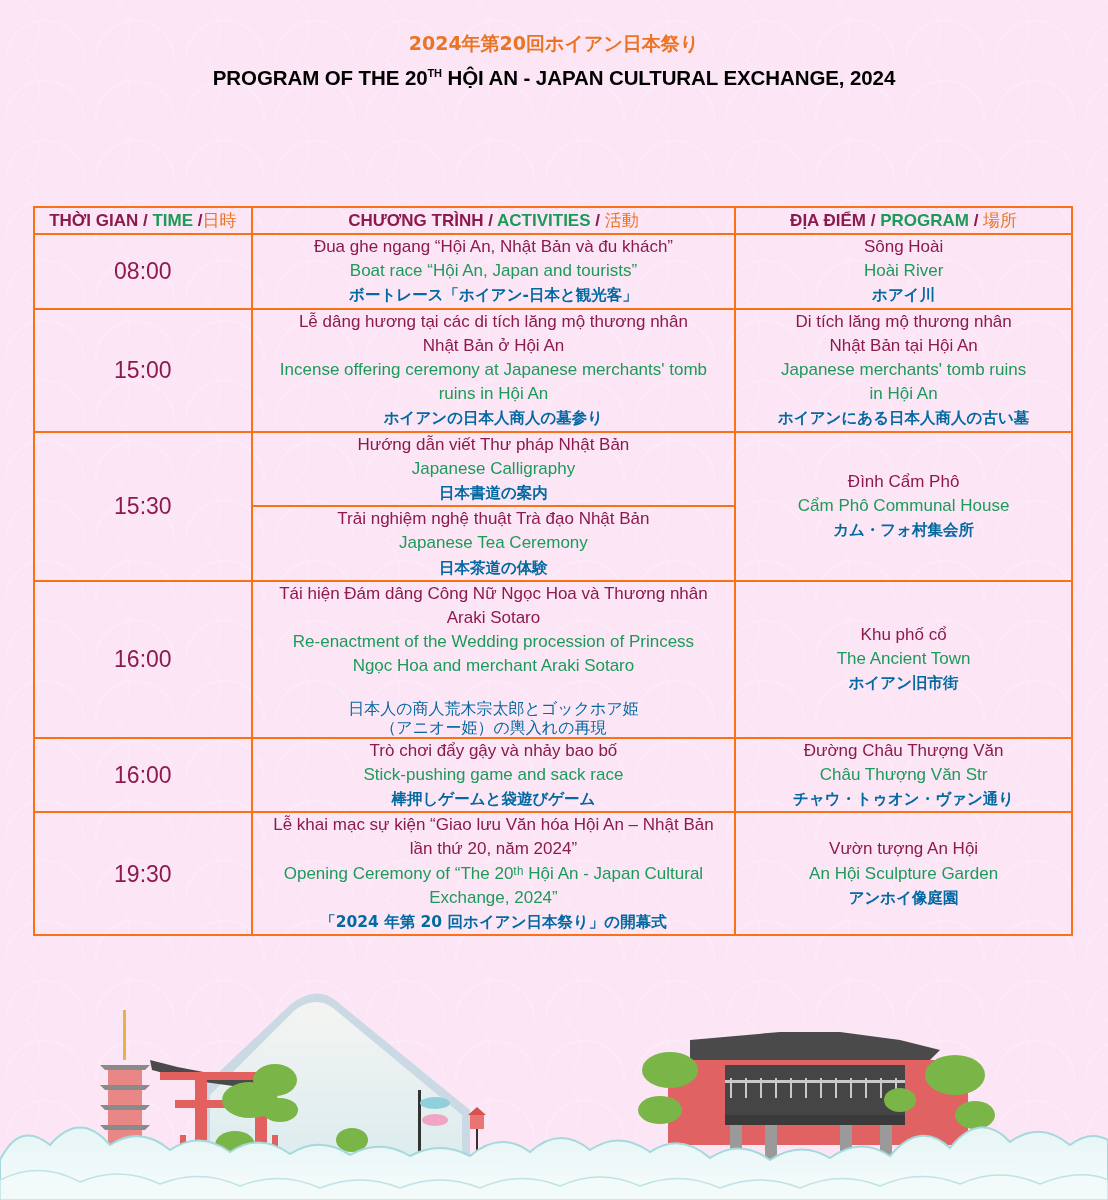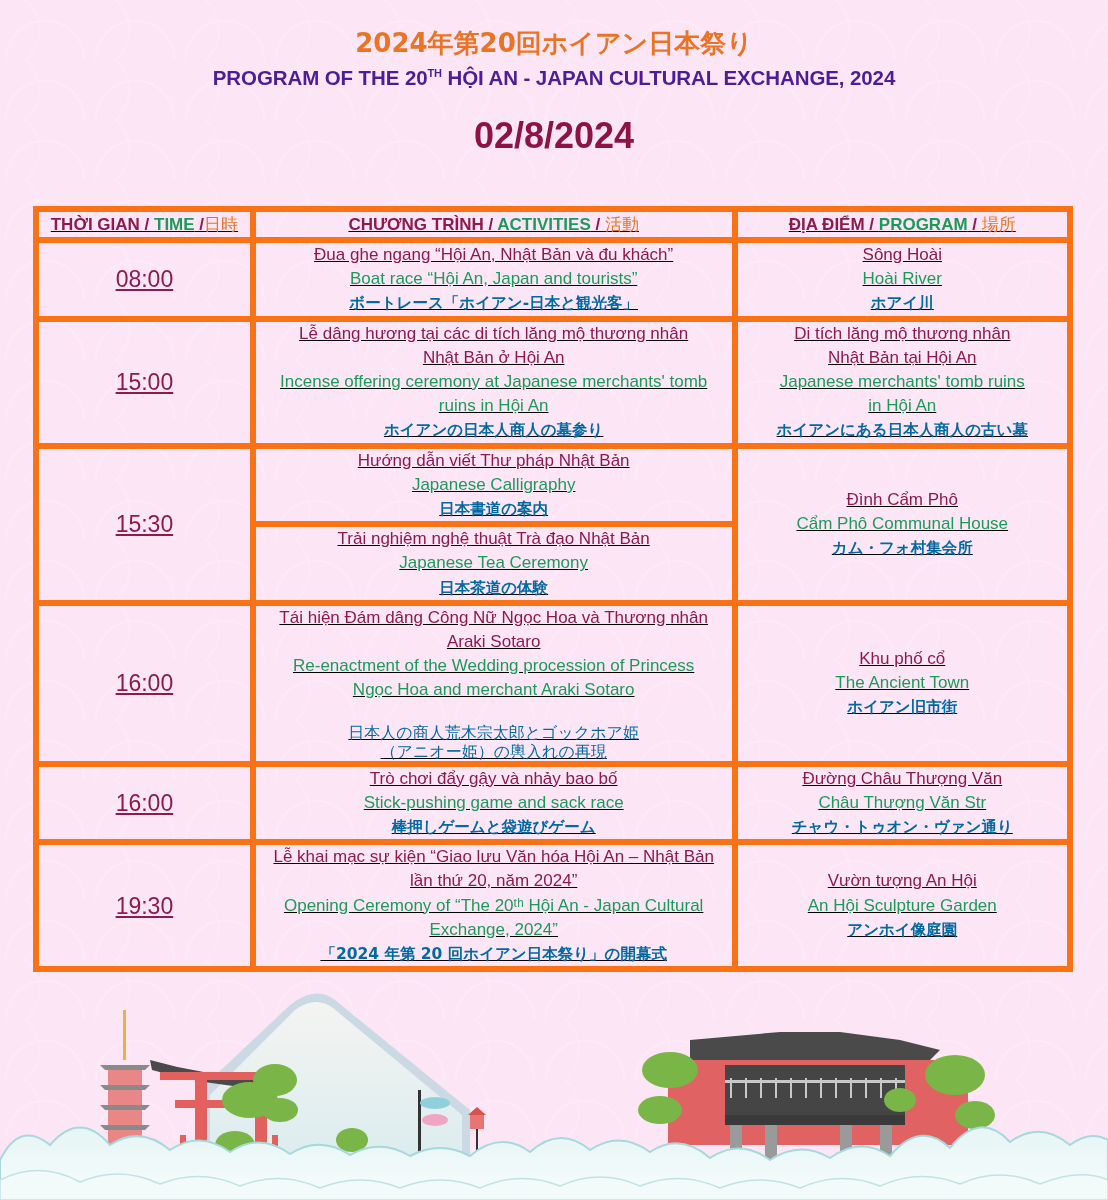--- a/index.html
+++ b/index.html
@@ -17,43 +17,42 @@
     background-size: 90px 60px;
     opacity: 0.6;
     pointer-events: none;
   }
   .header { position: absolute; top: 30px; left: 0; width: 1108px; text-align: center; }
   .title-vn {
     color: #d9626b; font-weight: bold; font-size: 20.5px; letter-spacing: -0.2px;
     height: 30px; line-height: 30px;
   }
   .title-jp {
-    color: #ea7424; font-weight: bold; font-size: 26px;
+    color: #ea7424; font-weight: bold; font-size: 19px;
     height: 26px; line-height: 26px; font-family: "DejaVu Sans", sans-serif;
   }
   .title-en {
-    color: #4c1d95; font-weight: bold; font-size: 20.5px;
+    color: #000000; font-weight: bold; font-size: 20.5px;
     height: 34px; line-height: 34px; letter-spacing: -0.1px;
   }
   .title-en sup { font-size: 11px; vertical-align: 8px; }
   .date {
     color: #8c1346; font-weight: bold; font-size: 36px;
     margin-top: 24px; height: 44px; line-height: 44px;
   }
 
   table.schedule {
     position: absolute; left: 33px; top: 206px;
     width: 1040px; border-collapse: collapse;
     font-size: 17px; text-align: center;
   }
   table.schedule td, table.schedule th {
-    border: 6px solid #f97316;
+    border: 2px solid #f97316;
     vertical-align: middle;
     line-height: 24.2px;
-    text-decoration: underline;
   }
   table.schedule th {
     font-weight: bold; font-size: 17px; height: 26px; line-height: 24px;
   }
   .col-time { width: 212px; }
   .col-act { width: 471px; }
   .col-venue { width: 328px; }
   .c-vn { color: #8c1a4e; }
   .c-en { color: #1c9a5a; }
   .c-jp { color: #0369a1; font-family: "DejaVu Sans", sans-serif; font-weight: bold; font-size: 15.5px; }
@@ -66,21 +65,20 @@
   .scenery { position: absolute; left: 0; top: 960px; width: 1108px; height: 240px; }
 </style>
 </head>
 <body>
 
 <div class="bg-pattern"></div>
 
 <div class="header">
   <div class="title-jp">2024年第20回ホイアン日本祭り</div>
   <div class="title-en"><span>PROGRAM OF THE 20</span><sup>TH</sup><span> HỘI AN - JAPAN CULTURAL EXCHANGE, 2024</span></div>
-  <div class="date">02/8/2024</div>
 </div>
 
 <table class="schedule">
   <thead>
     <tr>
       <th class="col-time"><span class="c-vn">THỜI GIAN / </span><span class="c-en">TIME</span><span class="c-vn"> /</span><span class="c-jp-head">日時</span></th>
       <th class="col-act"><span class="c-vn">CHƯƠNG TRÌNH / </span><span class="c-en">ACTIVITIES</span><span class="c-vn"> / </span><span class="c-jp-head">活動</span></th>
       <th class="col-venue"><span class="c-vn">ĐỊA ĐIỂM / </span><span class="c-en">PROGRAM</span><span class="c-vn"> / </span><span class="c-jp-head">場所</span></th>
     </tr>
   </thead>

